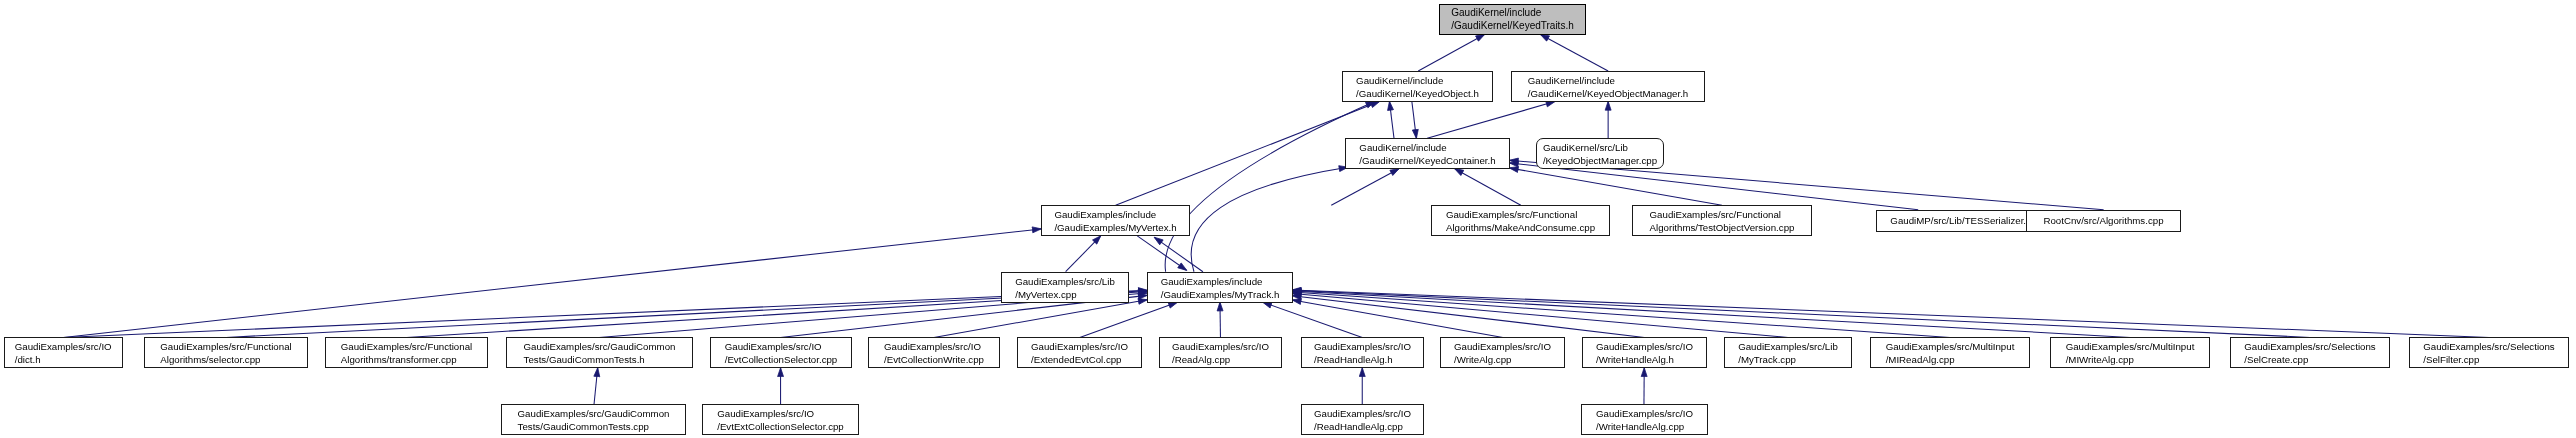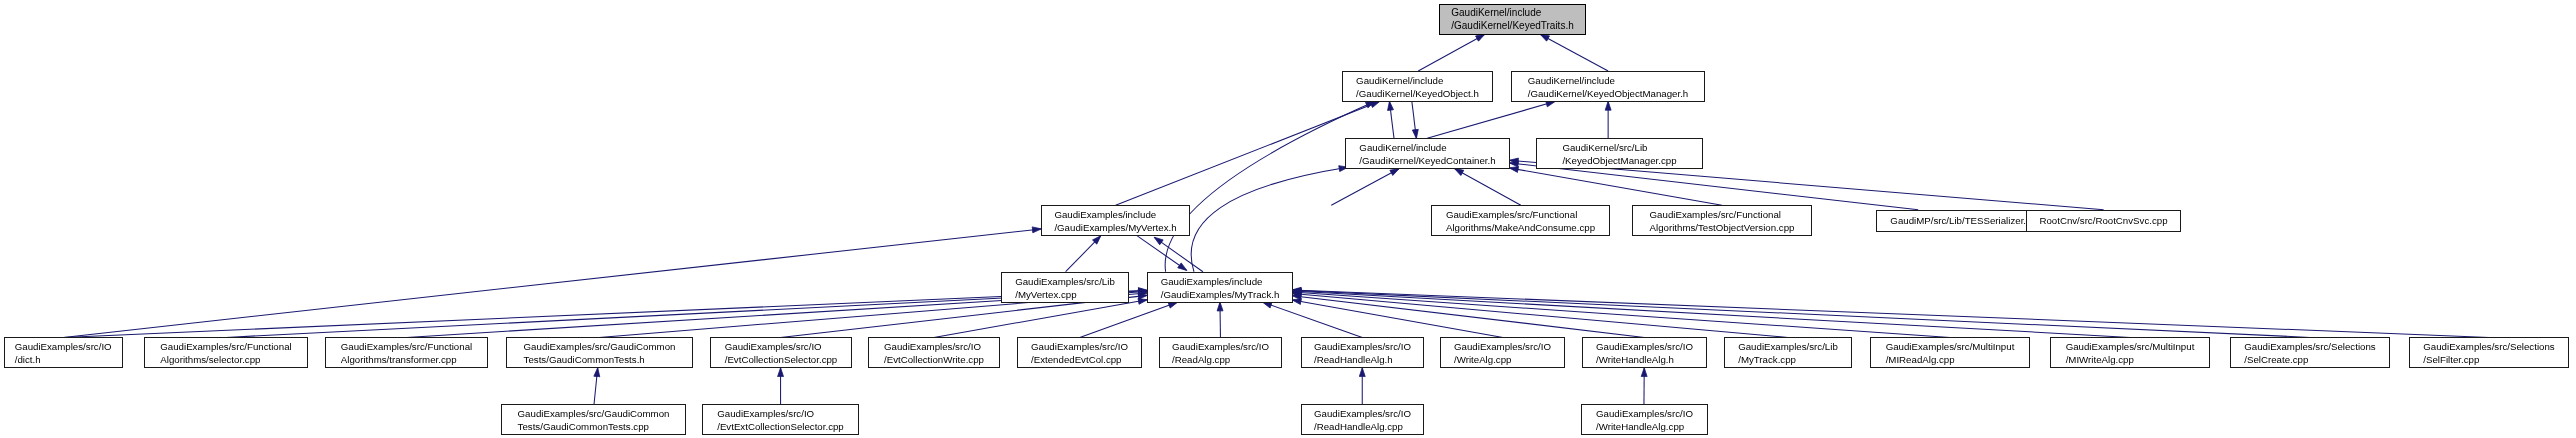--- a/index.html
+++ b/index.html
@@ -86,30 +86,30 @@
       </g>
   </svg>
 <div class="node root" style="left: 1439px; top: 3.7px; width: 147px; height: 31px;">GaudiKernel/include
 /GaudiKernel/KeyedTraits.h</div>
     <div class="node" style="left: 1342px; top: 71px; width: 151px; height: 31px;">GaudiKernel/include
 /GaudiKernel/KeyedObject.h</div>
     <div class="node" style="left: 1511px; top: 71px; width: 194px; height: 31px;">GaudiKernel/include
 /GaudiKernel/KeyedObjectManager.h</div>
     <div class="node" style="left: 1345px; top: 138px; width: 165px; height: 31px;">GaudiKernel/include
 /GaudiKernel/KeyedContainer.h</div>
-    <div class="node" style="left: 1536px; top: 138px; width: 167px; height: 31px;">GaudiKernel/src/Lib
+    <div class="node" style="left: 1536px; top: 138px; width: 128px; height: 31px; border-radius: 7px;">GaudiKernel/src/Lib
 /KeyedObjectManager.cpp</div>
     <div class="node" style="left: 1041px; top: 205px; width: 149px; height: 31px;">GaudiExamples/include
 /GaudiExamples/MyVertex.h</div>
     <div class="node" style="left: 1431px; top: 205px; width: 179px; height: 31px;">GaudiExamples/src/Functional
 Algorithms/MakeAndConsume.cpp</div>
     <div class="node" style="left: 1632px; top: 205px; width: 180px; height: 31px;">GaudiExamples/src/Functional
 Algorithms/TestObjectVersion.cpp</div>
     <div class="node" style="left: 1828px; top: 210px; width: 180px; height: 21.6px; margin-left: 48px;">GaudiMP/src/Lib/TESSerializer.cpp</div>
-    <div class="node" style="left: 2026px; top: 210px; width: 155px; height: 21.6px;">RootCnv/src/RootCnvSvc.cpp</div>
+    <div class="node" style="left: 2026px; top: 210px; width: 155px; height: 21.6px;">RootCnv/src/Algorithms.cpp</div>
     <div class="node" style="left: 1001px; top: 272px; width: 128px; height: 31px;">GaudiExamples/src/Lib
 /MyVertex.cpp</div>
     <div class="node" style="left: 1147px; top: 272px; width: 146px; height: 31px;">GaudiExamples/include
 /GaudiExamples/MyTrack.h</div>
     <div class="node" style="left: 3.7px; top: 337px; width: 119px; height: 31px;">GaudiExamples/src/IO
 /dict.h</div>
     <div class="node" style="left: 144px; top: 337px; width: 164px; height: 31px;">GaudiExamples/src/Functional
 Algorithms/selector.cpp</div>
     <div class="node" style="left: 325px; top: 337px; width: 163px; height: 31px;">GaudiExamples/src/Functional
 Algorithms/transformer.cpp</div>

